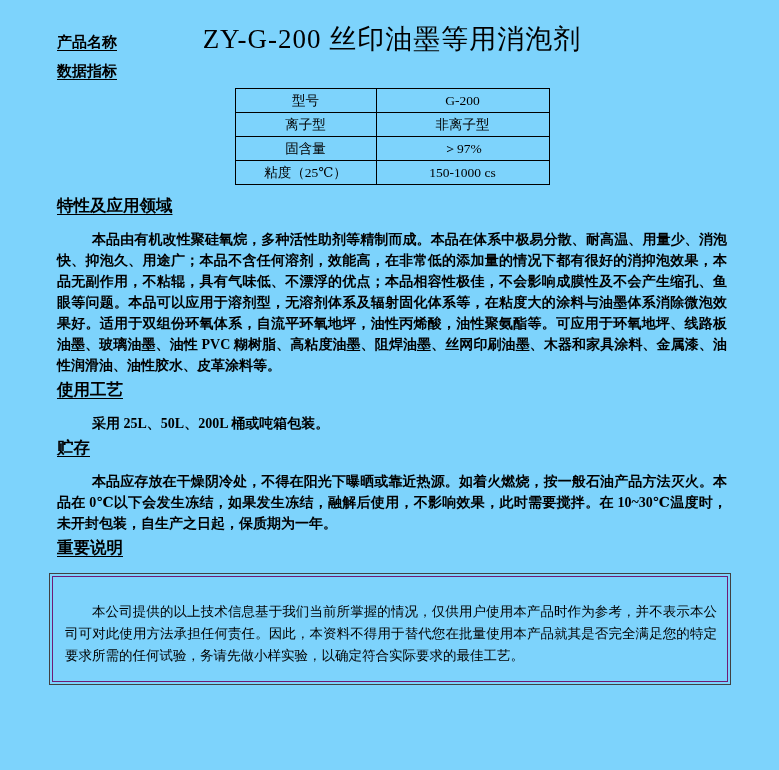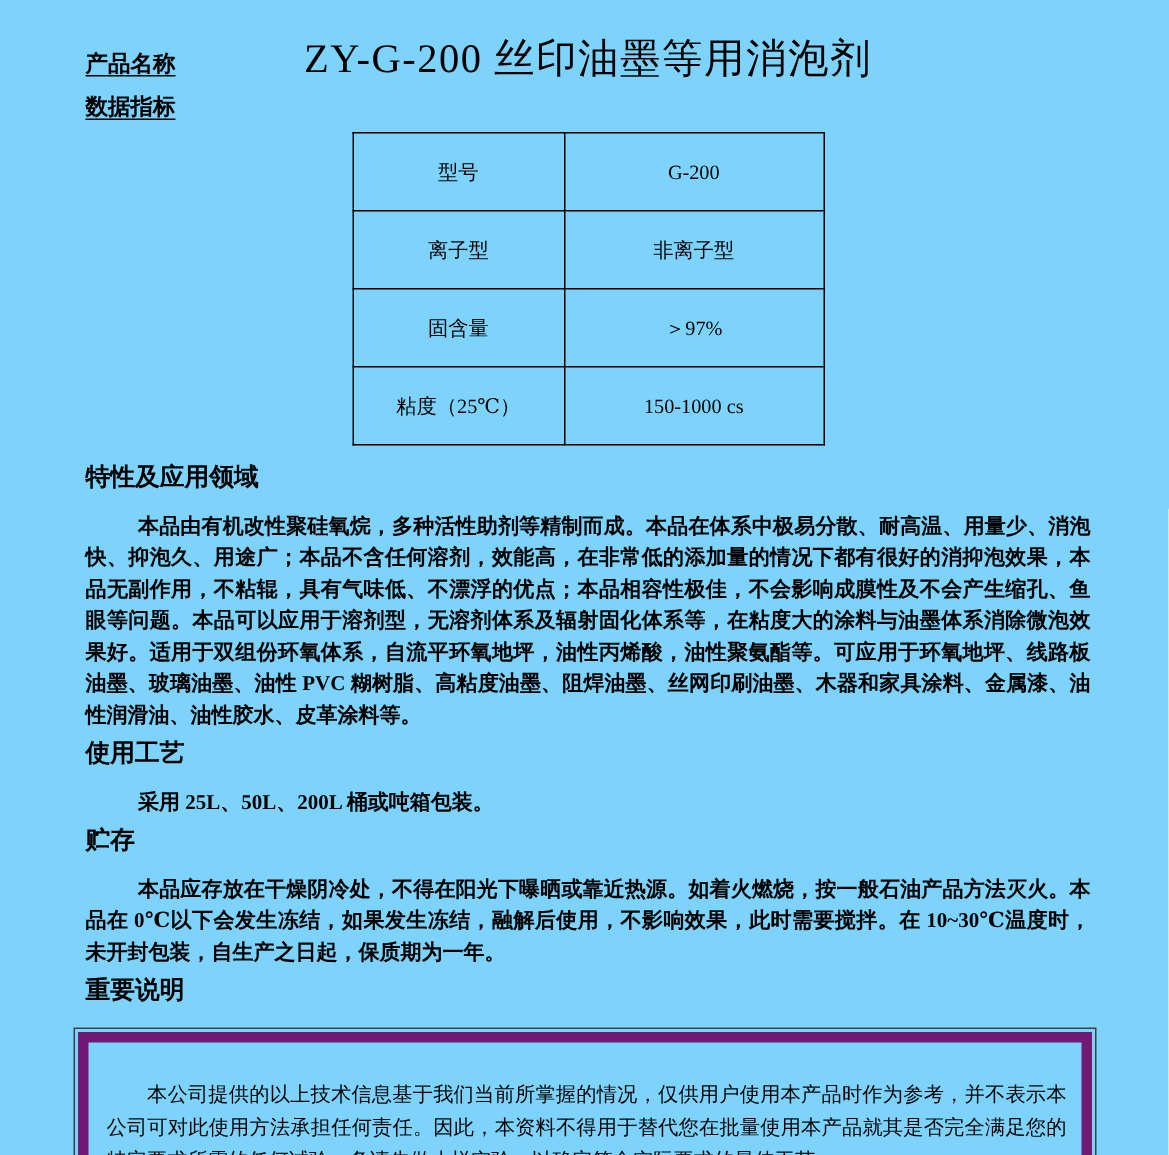--- a/index.html
+++ b/index.html
@@ -49,56 +49,57 @@
   }
   
   .spec-table {
     border-collapse: collapse;
     margin: 7px auto 10px auto;
     table-layout: fixed;
   }
   .spec-table td {
     border: 1px solid #000000;
     height: 19px;
-    padding: 16px 4px;
+    padding: 2px 4px;
     text-align: center;
     vertical-align: middle;
     font-size: 13.5px;
     line-height: 19px;
   }
   .spec-table .col-label { width: 132px; }
   .spec-table .col-value { width: 164px; }
   
   .section-heading {
     margin: 3px 0 3px 0;
     font-size: 16.5px;
     font-weight: bold;
     line-height: 22px;
   }
   .section-heading span {
+    text-decoration: underline;
     text-underline-offset: 3px;
   }
   .body-par {
     margin: 12px 0 1px 0;
     font-size: 14px;
     line-height: 21px;
     text-align: justify;
     text-indent: 2.5em;
     font-weight: bold;
   }
   
   .notice-outer {
     margin-top: 14px;
     margin-left: -8px;
     margin-right: -4px;
     border: 1px solid #404040;
     padding: 2px;
   }
   .notice-inner {
-    border: 7px solid #701a75;
+    border: 1px solid #701a75;
     padding: 24px 10px 14px 12px;
   }
   .notice-text {
     margin: 0;
     font-size: 13.5px;
     line-height: 22px;
     text-align: justify;
     text-indent: 2em;
   }
 </style>

